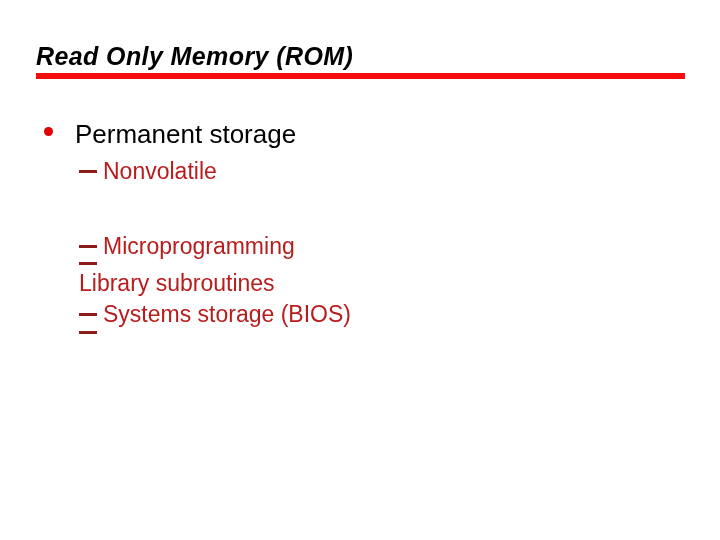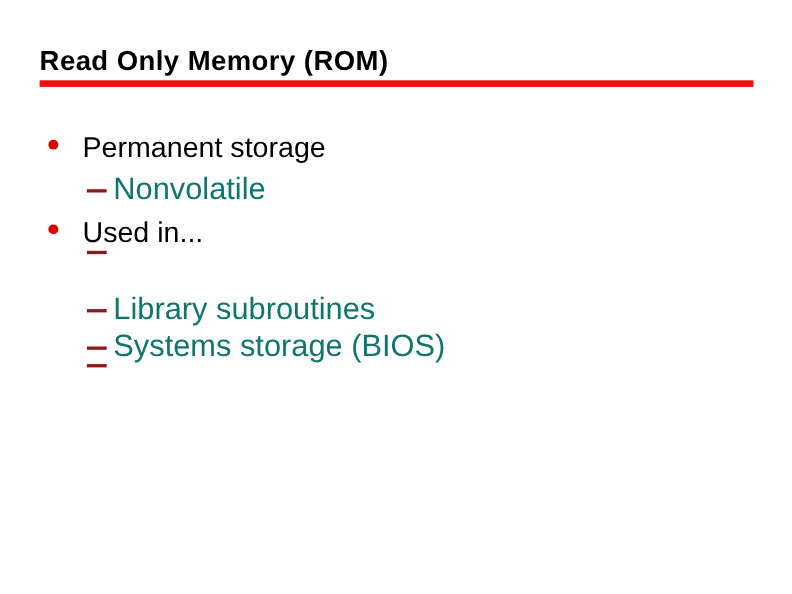--- a/index.html
+++ b/index.html
@@ -30,20 +30,21 @@
     position: absolute;
     left: 36px;
     top: 42px;
     font-family: "Liberation Sans", sans-serif;
     font-size: 25px;
     font-weight: bold;
     color: #000000;
     letter-spacing: 0.4px;
     line-height: 28px;
     white-space: nowrap;
+    font-style: italic;
   }
   #title-rule {
     position: absolute;
     left: 36px;
     top: 73px;
     width: 649px;
     height: 6px;
     background: #f50c0c;
   }
 
@@ -94,23 +95,23 @@
     width: 18px;
     height: 3px;
     background: #8e1a1a;
     margin-right: 6px;
     position: relative;
     top: -6px;
     flex: none;
   }
   .l2-text {
     font-family: "Liberation Sans", sans-serif;
-    font-size: 28px;
+    font-size: 23px;
     font-weight: normal;
-    color: #0f766e;
+    color: #b91c1c;
     line-height: 25px;
   }
 </style>
 </head>
 <body>
 
 <div id="slide">
 
   <div id="title-block">
     <div id="slide-title">Read Only Memory (ROM)</div>
@@ -122,30 +123,27 @@
     <div class="l1-item" style="top:119px;">
       <span class="l1-marker"></span>
       <span class="l1-text">Permanent storage</span>
     </div>
 
     <div class="l2-item" style="top:159px;">
       <span class="l2-marker"></span>
       <span class="l2-text">Nonvolatile</span>
     </div>
 
-    <div class="l1-item" style="top:196px;">
-      <span class="l1-marker"></span>
-      <span class="l1-text">Used in...</span>
-    </div>
 
     <div class="l2-item" style="top:234px;">
       <span class="l2-marker"></span>
+      <span class="l2-text">Microprogramming</span>
     </div>
 
-    <div class="l2-item" style="top:268px;">
+    <div class="l2-item" style="top:268px;flex-direction:column;">
       <span class="l2-marker"></span>
       <span class="l2-text">Library subroutines</span>
     </div>
 
     <div class="l2-item" style="top:302px;">
       <span class="l2-marker"></span>
       <span class="l2-text">Systems storage (BIOS)</span>
     </div>
 
     <div class="l2-item" style="top:337px;">

